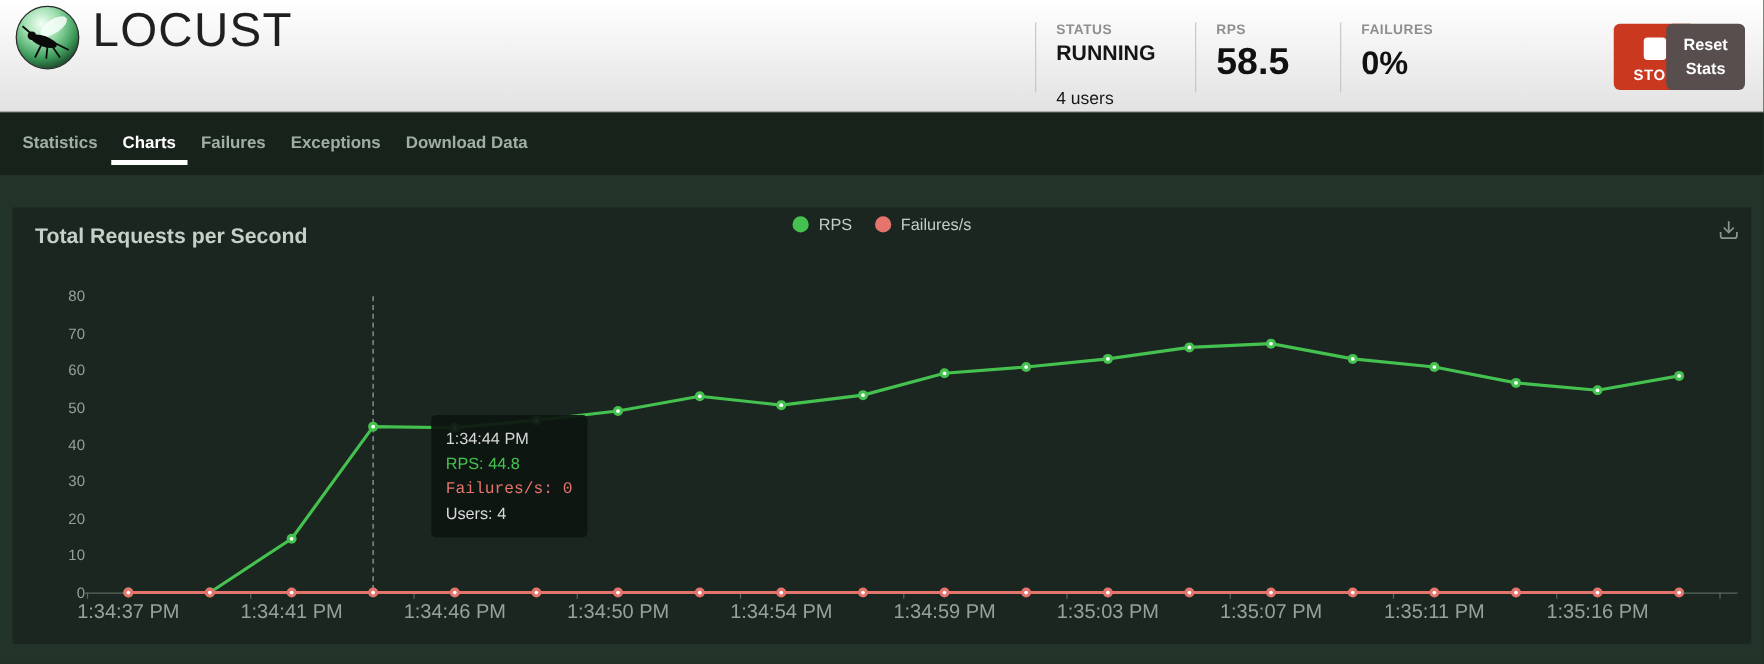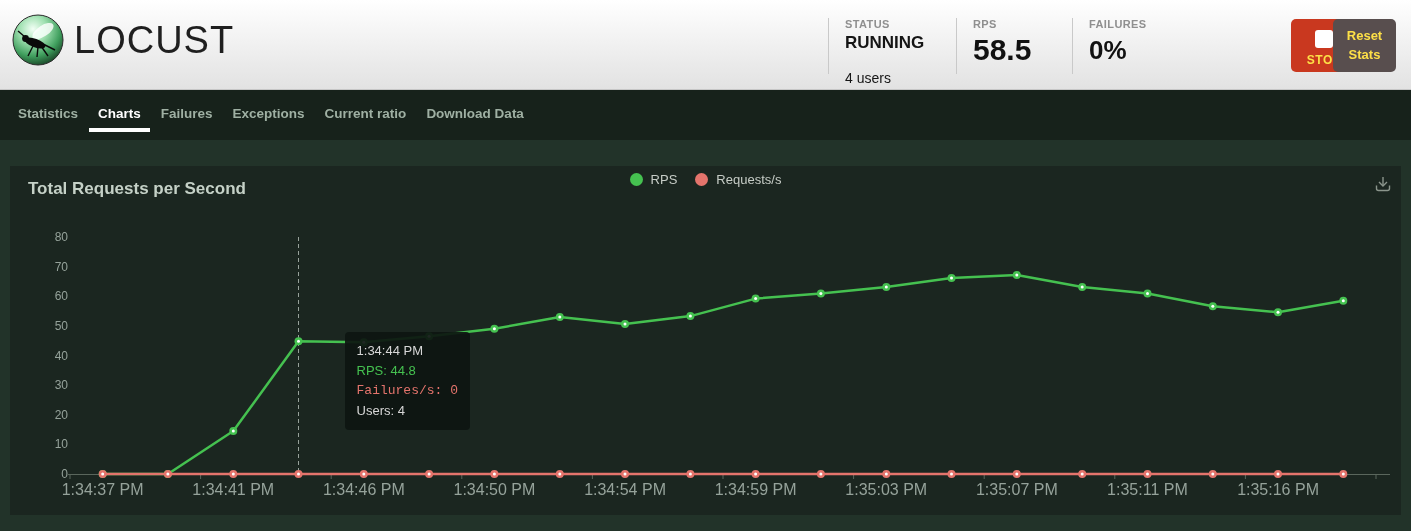--- a/index.html
+++ b/index.html
@@ -2,40 +2,40 @@
 <html><head>
 <meta charset="utf-8">
 <style>
   * { margin:0; padding:0; box-sizing:border-box; }
   body { font-family:"Liberation Sans", sans-serif; background:#223329; }
   .page { position:relative; width:1411px; height:531px; background:#223329; overflow:hidden; }
 
   
   .header { position:absolute; left:0; top:0; width:100%; height:90px;
     background:linear-gradient(#ffffff, #e2e2e2); border-bottom:1px solid #c6c6c6; }
-  .brand { position:absolute; left:12px; top:14px; display:flex; align-items:center; }
+  .brand { position:absolute; left:12px; top:4px; display:flex; align-items:flex-start; }
   .logo-circle { width:52px; height:52px; display:block; }
   .logo-text { margin-left:10px; font-size:38px; font-weight:200; letter-spacing:1px; color:#1f1f1f; }
 
   .hblocks { position:absolute; left:828px; top:18px; display:flex; align-items:flex-start; }
   .hblock { margin-right:14px; }
   .hdivider { width:1px; height:56px; background:#c9c9c9; margin-right:16px; }
   .hlabel { font-size:11px; font-weight:bold; color:#8f8f8f; letter-spacing:.4px; margin-bottom:3px; }
   .hlink { font-size:15px; color:#4a90d9; text-decoration:none; display:inline-block; cursor:pointer; }
   .hstate { font-size:17px; font-weight:bold; color:#151515; margin:1px 0 1px; }
   .husers { font-size:14px; color:#151515; margin-bottom:2px;margin-top:17px; }
   .hedit { font-size:14px; color:#4a90d9; text-decoration:none; cursor:pointer; }
   .hbig { font-size:30px; font-weight:bold; color:#111; margin-top:2px; }
   .hbig.small { font-size:26px; margin-top:5px; }
   .hblock.host { width:92px; }
   .hblock.status { width:97px; }
   .hblock.rps { width:85px; }
   .hblock.fail { width:90px; }
 
-  .btn { border:none; border-radius:5px; color:#fde047; cursor:pointer;
+  .btn { border:none; border-radius:5px; color:#ffffff; cursor:pointer;
     font-family:"Liberation Sans", sans-serif; font-weight:bold; }
   .btn.stop { position:absolute; left:1255px; top:19px; width:66px; height:53px;
     background:#c9381f; font-size:12px; letter-spacing:.5px; padding-top:4px;margin-left:36px; }
   .stop-square { display:block; width:18px; height:18px; background:#fff; border-radius:3px; margin:2px auto 5px; }
   .btn.reset { position:absolute; left:1333px; top:19px; width:63px; height:53px;
     background:#584e4e; font-size:13px; line-height:1.45; padding:4px 6px; }
 
   
   .nav { position:absolute; left:0; top:90px; width:100%; height:50px; background:#17221b; }
   .nav ul { list-style:none; display:flex; padding-left:8px; }
@@ -120,21 +120,20 @@
     </button>
     <button class="btn reset">Reset Stats</button>
   </div>
 
   <div class="nav">
     <ul id="nav-tabs">
         <li class="">Statistics</li>
         <li class="active">Charts</li>
         <li class="">Failures</li>
         <li class="">Exceptions</li>
-        <li class="">Current ratio</li>
         <li class="">Download Data</li>
       </ul>
   </div>
 
   <div class="panel">
     <div class="plot">
       <svg id="chart-svg" viewBox="0 0 1391 349" preserveAspectRatio="none">
           <line x1="58" y1="308.5" x2="1380" y2="308.5" stroke="#5a665c" stroke-width="1"></line>
           <line x1="60.0" y1="308" x2="60.0" y2="313" stroke="#5a665c" stroke-width="1"></line>
           <line x1="190.6" y1="308" x2="190.6" y2="313" stroke="#5a665c" stroke-width="1"></line>
@@ -262,21 +261,21 @@
       </div>
     </div>
     <div class="chart-title">Total Requests per Second</div>
     <div class="legend" id="legend">
         <span class="legend-item">
           <span class="legend-dot" style="background: rgb(69, 193, 80);"></span>
           <span class="legend-label">RPS</span>
         </span>
         <span class="legend-item">
           <span class="legend-dot" style="background: rgb(228, 116, 108);"></span>
-          <span class="legend-label">Requests/s</span>
+          <span class="legend-label">Failures/s</span>
         </span>
       </div>
     <svg class="dl-icon" viewBox="0 0 20 20">
       <g stroke="#8b958c" stroke-width="1.4" fill="none">
         <path d="M10 3 L10 11"></path>
         <path d="M6 8 L10 12 L14 8"></path>
         <path d="M3.5 11.5 L3.5 14.5 Q3.5 16.5 5.5 16.5 L14.5 16.5 Q16.5 16.5 16.5 14.5 L16.5 11.5"></path>
       </g>
     </svg>
   </div>

